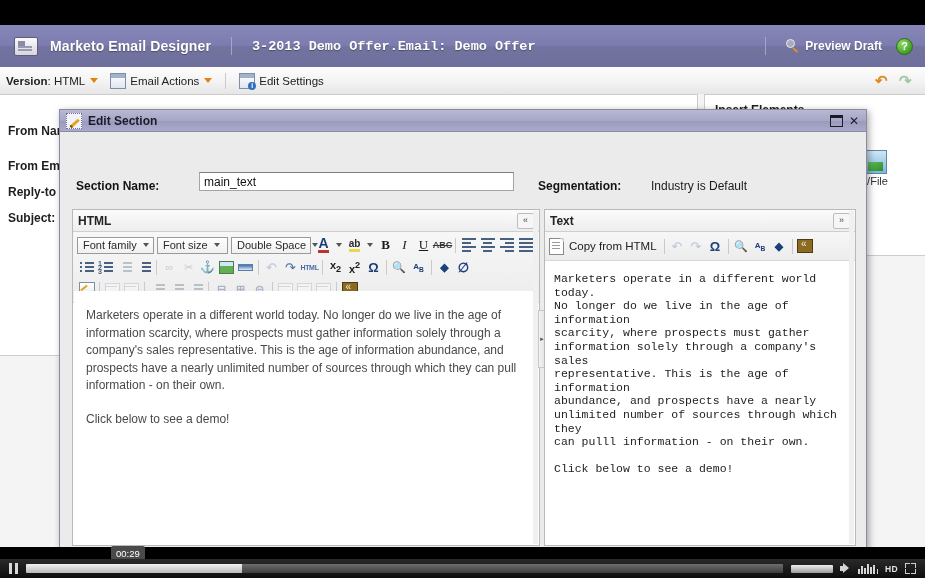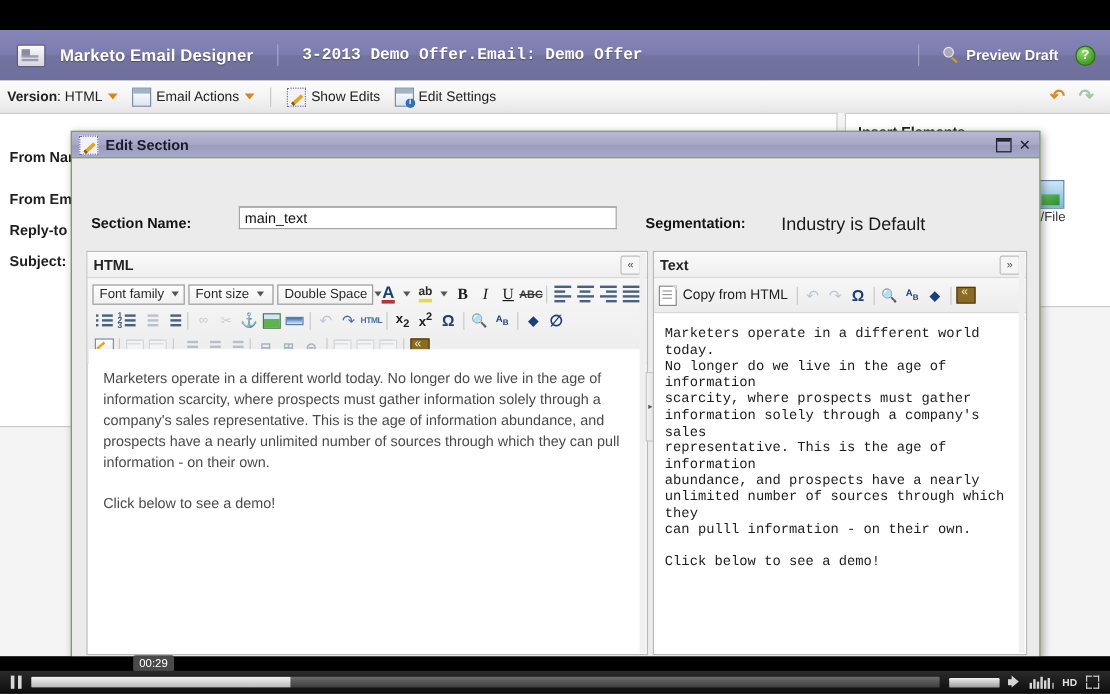--- a/index.html
+++ b/index.html
@@ -109,21 +109,21 @@
 
   .dlg-label{position:absolute;font-size:12px;font-weight:bold;color:#141414;}
   #section-name-label{left:16px;top:47px;}
   #section-name-input{
     position:absolute;left:126px;top:40px;width:315px;height:19px;
     background:#fff;border:1px solid #a5a5a5;border-top-color:#7d7d7d;
     font-size:12px;color:#111;padding:0 4px;line-height:19px;
     font-family:"Liberation Sans",sans-serif;box-sizing:border-box;margin-left:13px;
   }
   #segmentation-label{left:478px;top:47px;}
-  #segmentation-value{position:absolute;left:591px;top:47px;font-size:15px;color:#1a1a1a;}
+  #segmentation-value{position:absolute;left:591px;top:47px;font-size:12px;color:#1a1a1a;}
 
   
   .pane{position:absolute;top:77px;background:#fff;border:1px solid #b9b9b9;}
   #html-pane{left:12px;width:466px;height:335px;}
   #text-pane{left:484px;width:310px;height:335px;}
   .pane-header{
     height:21px;background:linear-gradient(to bottom,#fbfbfb,#eeeeee);
     border-bottom:1px solid #cfcfcf;display:flex;align-items:center;padding:0 5px;
   }
   .pane-title{font-size:12px;font-weight:bold;color:#242424;}
@@ -269,24 +269,20 @@
         <span>: HTML</span>
         <span class="tb-caret"></span>
       </div>
       <div class="tb-item">
         <span class="ic ic-window"></span>
         <span>Email Actions</span>
         <span class="tb-caret"></span>
       </div>
       <div class="tb-sep"></div>
       <div class="tb-item">
-        <span class="ic ic-pencil"></span>
-        <span>Show Edits</span>
-      </div>
-      <div class="tb-item">
         <span class="ic ic-gearwin"></span>
         <span>Edit Settings</span>
       </div>
       <div id="tb-right">
         <div class="arrow-undo">
           <span class="arrow-glyph">↶</span>
         </div>
         <div class="arrow-redo">
           <span class="arrow-glyph">↷</span>
         </div>

